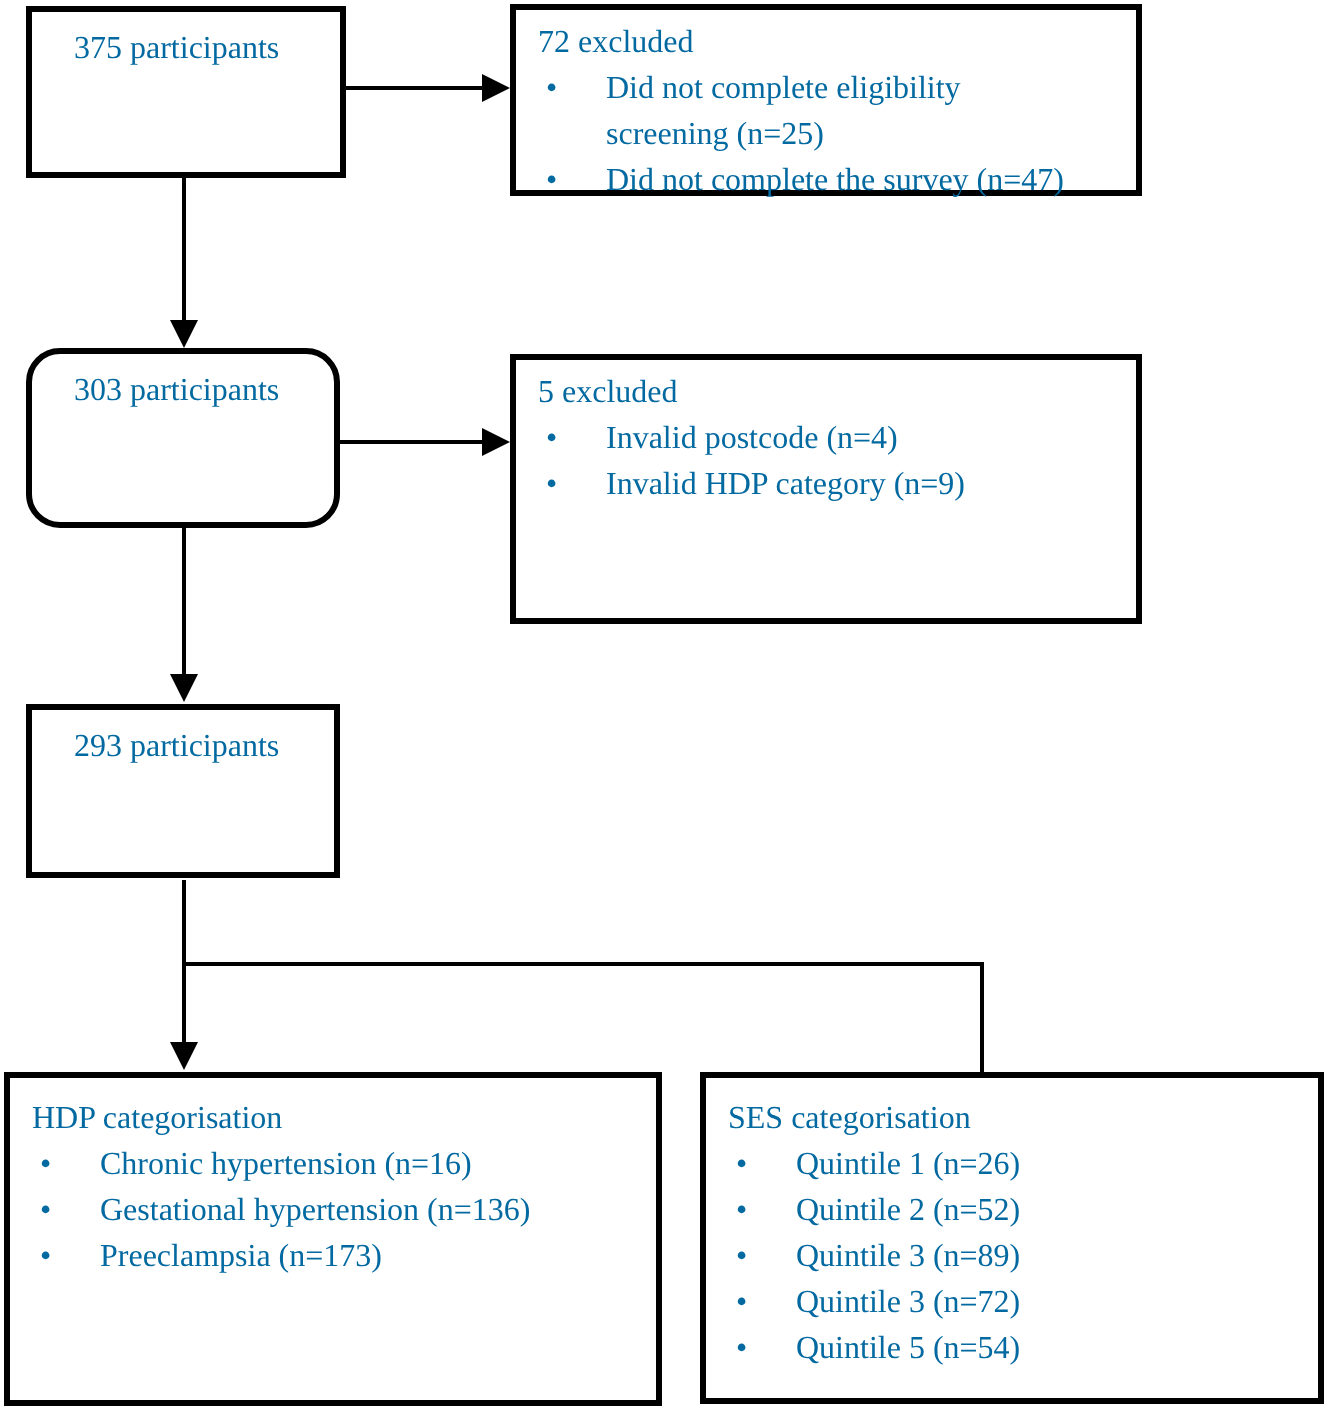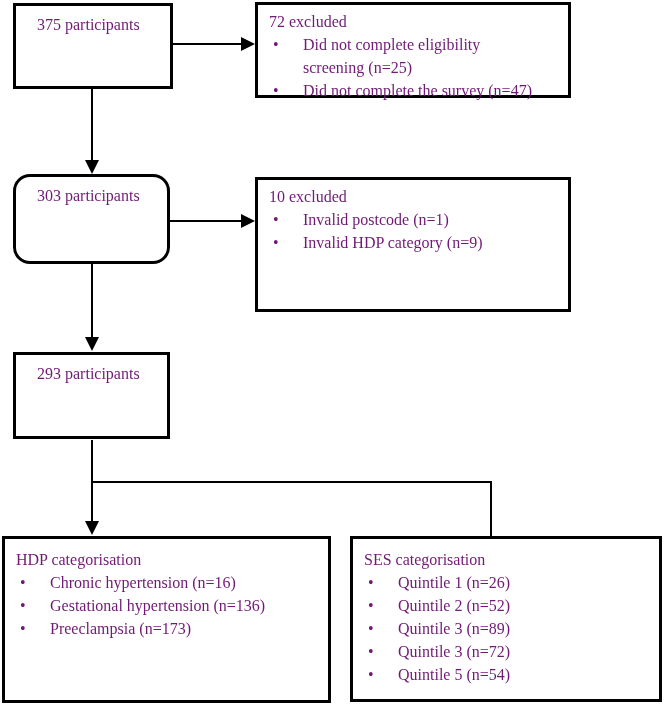--- a/index.html
+++ b/index.html
@@ -4,21 +4,21 @@
 <style>
   * { box-sizing: border-box; }
   html, body { margin: 0; padding: 0; background: #ffffff; }
   .canvas {
     position: relative;
     width: 669px;
     height: 706px;
     background: #ffffff;
     font-family: "Liberation Serif", "DejaVu Serif", serif;
     font-size: 16px;
-    color: #701a75;
+    color: #0369a1;
     overflow: hidden;
   }
   .box {
     position: absolute;
     border: 3px solid #000000;
     background: #ffffff;
   }
   .plabel {            
     padding: 7px 6px 0 21px;
     line-height: 23px;
@@ -93,24 +93,24 @@
       <span class="bullet">•</span>
       <span class="li-text">Did not complete the survey (n=47)</span>
     </div>
   </div>
 
   <div class="box" style="left:13px; top:174px; width:157px; height:90px;border-radius:17px;">
     <div class="plabel">303 participants</div>
   </div>
 
   <div class="box" style="left:255px; top:177px; width:316px; height:135px;">
-    <div class="btitle">10 excluded</div>
+    <div class="btitle">5 excluded</div>
     <div class="li">
       <span class="bullet">•</span>
-      <span class="li-text">Invalid postcode (n=1)</span>
+      <span class="li-text">Invalid postcode (n=4)</span>
     </div>
     <div class="li">
       <span class="bullet">•</span>
       <span class="li-text">Invalid HDP category (n=9)</span>
     </div>
   </div>
 
   <div class="box" style="left:13px; top:352px; width:157px; height:87px;">
     <div class="plabel">293 participants</div>
   </div>

